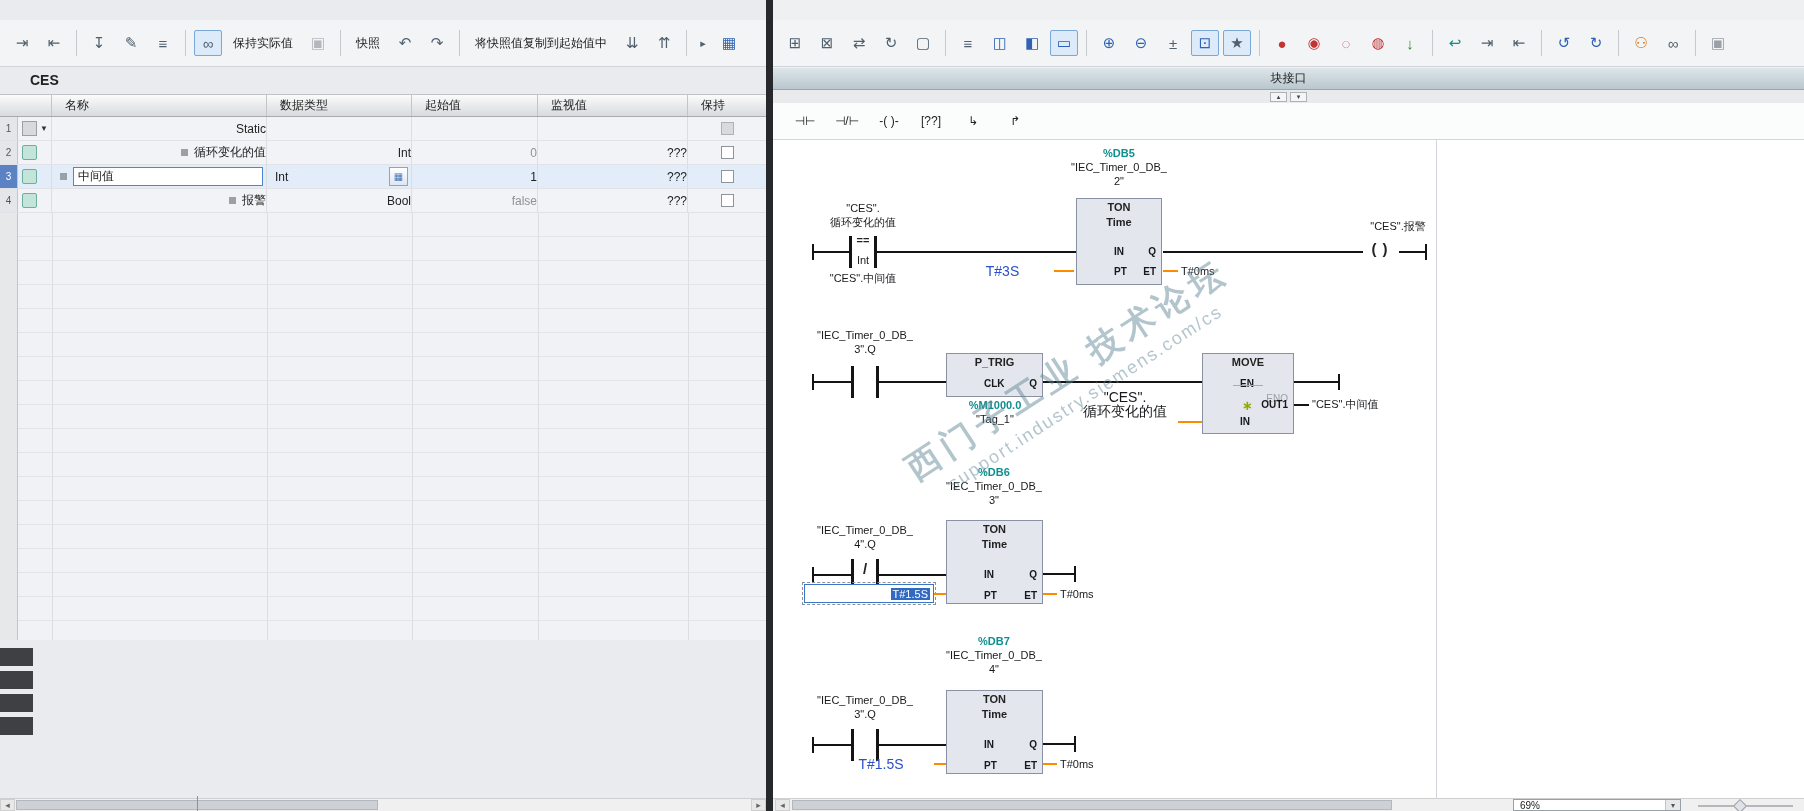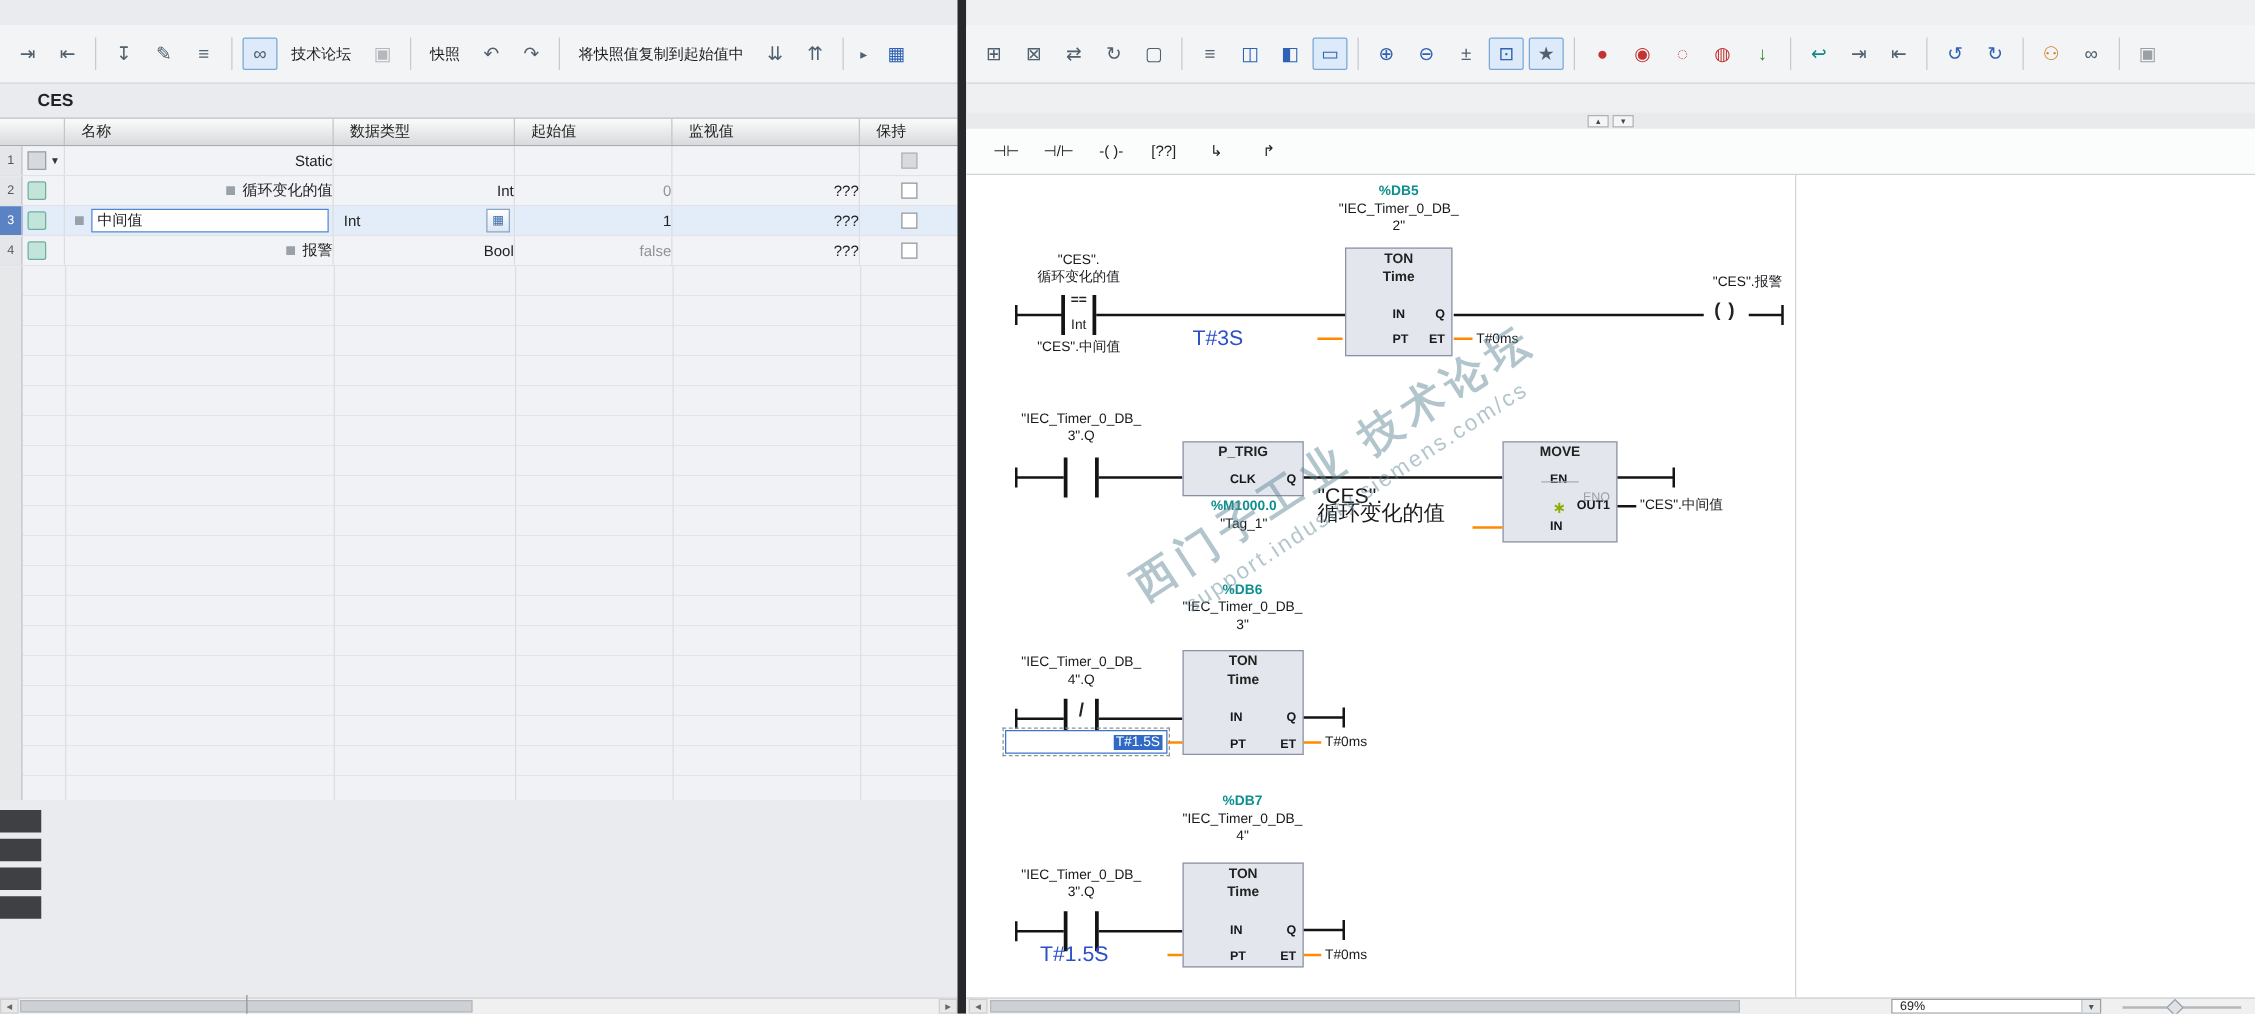--- a/index.html
+++ b/index.html
@@ -80,21 +80,21 @@
   .fav-bar{position:absolute;top:103px;left:0;width:1031px;height:37px;background:#fbfcfc;
            border-bottom:1px solid #d2d4d7;display:flex;align-items:center;padding-left:14px;gap:6px;box-sizing:border-box;}
   .fav-bar .tbi{width:34px;font-size:12px;color:#222;letter-spacing:0;}
   
   .canvas{position:absolute;top:140px;left:0;width:1031px;height:658px;background:#fff;overflow:hidden;}
   .hl{position:absolute;height:2px;background:#141414;}
   .vt{position:absolute;width:2px;height:16px;background:#141414;}
   .cbar{position:absolute;width:3px;height:32px;background:#141414;}
   .odash{position:absolute;height:2px;background:#ff8a00;}
   .opc{position:absolute;text-align:center;font-size:11px;line-height:14px;color:#17191c;}
-  .opr{position:absolute;text-align:left;font-size:17px;line-height:14px;color:#17191c;}
+  .opr{position:absolute;text-align:center;font-size:14px;line-height:14px;color:#17191c;}
   .opl{position:absolute;font-size:11px;line-height:14px;color:#17191c;}
   .addr{color:#0e8f8f;font-weight:bold;}
   .bluev{color:#2b50c8;}
   .lbox{position:absolute;background:#e3e6ed;border:1px solid #8b91a5;box-sizing:border-box;}
   .bt,.bs{position:absolute;left:0;right:0;text-align:center;font-size:11px;font-weight:bold;}
   .bt{top:2px;} .bs{top:17px;}
   .pin{position:absolute;font-size:10px;font-weight:bold;color:#16181c;padding-left:32px;}
   .pin.gray{color:#9aa0a6;font-weight:normal;}
   .cmpeq{position:absolute;text-align:center;font-size:11px;font-weight:bold;}
   .cmpty{position:absolute;text-align:center;font-size:11px;}
@@ -117,21 +117,21 @@
 
   <div class="toolbar" style="width:766px">
       <span class="tbi">⇥</span>
       <span class="tbi">⇤</span>
       <span class="tb-sep"></span>
       <span class="tbi">↧</span>
       <span class="tbi">✎</span>
       <span class="tbi">≡</span>
       <span class="tb-sep"></span>
       <span class="tbi toggled">∞</span>
-      <span class="tb-btn">技术论坛</span>
+      <span class="tb-btn">保持实际值</span>
       <span class="tbi disabled">▣</span>
       <span class="tb-sep"></span>
       <span class="tb-btn">快照</span>
       <span class="tbi">↶</span>
       <span class="tbi">↷</span>
       <span class="tb-sep"></span>
       <span class="tb-btn">将快照值复制到起始值中</span>
       <span class="tbi">⇊</span>
       <span class="tbi">⇈</span>
       <span class="tb-sep"></span>
@@ -303,20 +303,23 @@
       <span class="tb-sep"></span>
       <span class="tbi blue">↺</span>
       <span class="tbi blue">↻</span>
       <span class="tb-sep"></span>
       <span class="tbi orange">⚇</span>
       <span class="tbi">∞</span>
       <span class="tb-sep"></span>
       <span class="tbi dim">▣</span>
     </div>
 
+  <div class="bi-bar">
+    <span>块接口</span>
+  </div>
 
   <div class="collapse-row">
     <span class="cbtn">▴</span>
     <span class="cbtn">▾</span>
   </div>
 
   <div class="fav-bar">
       <span class="tbi">⊣⊢</span>
       <span class="tbi">⊣/⊢</span>
       <span class="tbi">-( )-</span>

